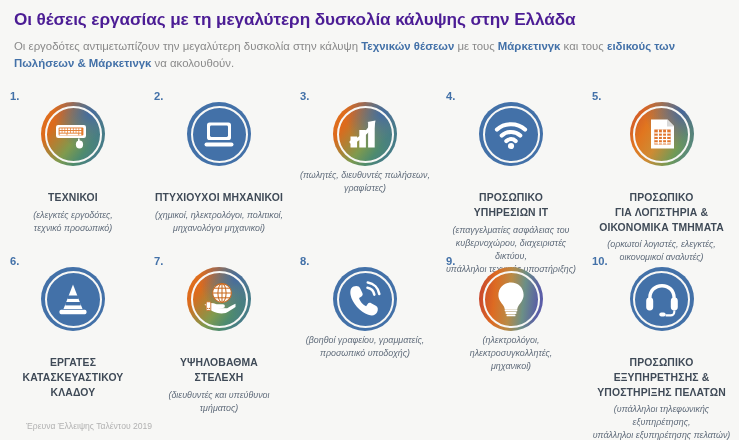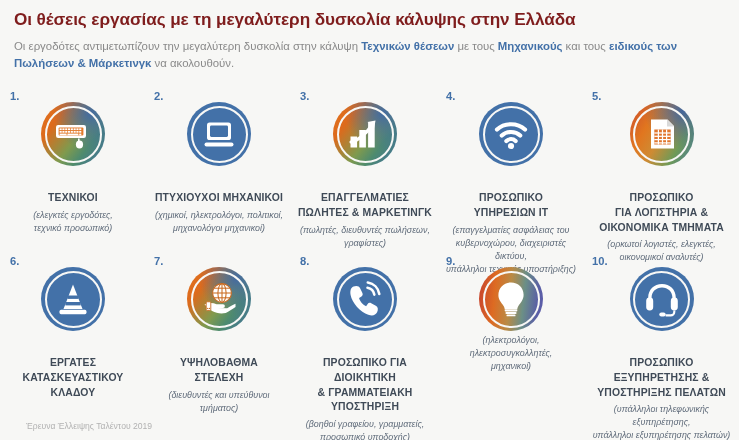--- a/index.html
+++ b/index.html
@@ -21,21 +21,21 @@
     box-sizing: border-box;
   }
 
   
   .header {
     padding: 9px 14px 0 14px;
   }
   .title {
     font-size: 17.2px;
     font-weight: bold;
-    color: #7f1d1d;
+    color: #4c1d95;
     letter-spacing: -0.1px;
     line-height: 1.25;
     margin: 0 0 7px 0;
     white-space: nowrap;
   }
   .subtitle {
     font-size: 11.4px;
     color: #8a8a8a;
     line-height: 1.52;
     margin: 0;
@@ -163,21 +163,21 @@
     color: #b2b2b2;
   }
 </style>
 </head>
 <body>
 
 <div class="infographic">
 
   <div class="header">
     <h1 class="title">Οι θέσεις εργασίας με τη μεγαλύτερη δυσκολία κάλυψης στην Ελλάδα</h1>
-    <p class="subtitle"><span>Οι εργοδότες αντιμετωπίζουν την μεγαλύτερη δυσκολία στην κάλυψη </span><b>Τεχνικών θέσεων</b><span> με τους </span><b>Μηχανικούς</b><span> και τους </span><b>ειδικούς των Πωλήσεων &amp; Μάρκετινγκ</b><span> να ακολουθούν.</span></p>
+    <p class="subtitle"><span>Οι εργοδότες αντιμετωπίζουν την μεγαλύτερη δυσκολία στην κάλυψη </span><b>Τεχνικών θέσεων</b><span> με τους </span><b>Μάρκετινγκ</b><span> και τους </span><b>ειδικούς των Πωλήσεων &amp; Μάρκετινγκ</b><span> να ακολουθούν.</span></p>
   </div>
 
   <div class="grid">
     <div class="row row-1">
       <div class="cell c1">
         <span class="num">1.</span>
         <div class="badge grad-a">
           <span class="glyph">
             <svg viewBox="0 0 40 40" fill="#fff">
               <rect x="3" y="11" width="30" height="13" rx="2.2"></rect>
@@ -235,22 +235,20 @@
           <span class="glyph">
             <svg viewBox="0 0 40 40" fill="#fff">
               <rect x="5.5" y="22.5" width="6.6" height="11"></rect>
               <rect x="14.3" y="16" width="6.6" height="17.5"></rect>
               <rect x="23.1" y="8.5" width="6.6" height="25"></rect>
               <path d="M6 28 C13 27 20 21 27.5 10.5" stroke="#fff" stroke-width="3.1" fill="none" stroke-linecap="round"></path>
               <path d="M22.5 8 L30.5 6.5 L29 14.5 Z"></path>
             </svg>
           </span>
         </div>
-        <div class="label" style="white-space: pre-line;">ΕΠΑΓΓΕΛΜΑΤΙΕΣ
-ΠΩΛΗΤΕΣ &amp; ΜΑΡΚΕΤΙΝΓΚ</div>
         <div class="sub">(πωλητές, διευθυντές πωλήσεων,
 γραφίστες)</div>
       </div>
 
       <div class="cell c4">
         <span class="num">4.</span>
         <div class="badge solid">
           <span class="glyph">
             <svg viewBox="0 0 40 40" fill="none" stroke="#fff" stroke-linecap="round">
               <path d="M6 15.5 C13.5 8.5 26.5 8.5 34 15.5" stroke-width="4.2"></path>
@@ -346,23 +344,20 @@
           <span class="glyph">
             <svg viewBox="0 0 40 40">
               <path d="M8.5 7.5 c3.2 -1.2 5.6 -0.4 6.6 1.8 l2.3 4.8 c0.7 1.6 0.2 2.8 -1.3 3.7 l-2 1.2 c0.6 3 3.6 6.6 7 8.3 l1.4 -2.1 c1 -1.5 2.2 -1.8 3.7 -1 l4.6 2.5 c2.1 1.2 2.7 3.6 1.3 6.6 c-1.5 3 -4.6 3.9 -8.8 2.5 C15.5 33.2 7 24 5.6 16 C4.9 11.8 5.8 8.6 8.5 7.5 Z" fill="#fff"></path>
               <g stroke="#fff" stroke-width="2.6" fill="none" stroke-linecap="round">
                 <path d="M22.5 8.8 C26 9.4 28.6 12 29.3 15.6"></path>
                 <path d="M22.8 3.5 C28.8 4.4 33.3 9 34.3 15"></path>
               </g>
             </svg>
           </span>
         </div>
-        <div class="label" style="white-space: pre-line;">ΠΡΟΣΩΠΙΚΟ ΓΙΑ ΔΙΟΙΚΗΤΙΚΗ
-&amp; ΓΡΑΜΜΑΤΕΙΑΚΗ
-ΥΠΟΣΤΗΡΙΞΗ</div>
         <div class="sub">(βοηθοί γραφείου, γραμματείς,
 προσωπικό υποδοχής)</div>
       </div>
 
       <div class="cell c4">
         <span class="num">9.</span>
         <div class="badge grad-c">
           <span class="glyph">
             <svg viewBox="0 0 40 40" fill="#fff">
               <path d="M20 3.5 c7.3 0 12.6 5.4 12.6 12.2 c0 5.3 -3.3 8.1 -5.2 11.2 c-0.9 1.5 -1.1 2.6 -1.1 3.6 h-12.6 c0 -1 -0.2 -2.1 -1.1 -3.6 C10.7 23.8 7.4 21 7.4 16.2 C7.4 9 12.7 3.5 20 3.5 Z"></path>

